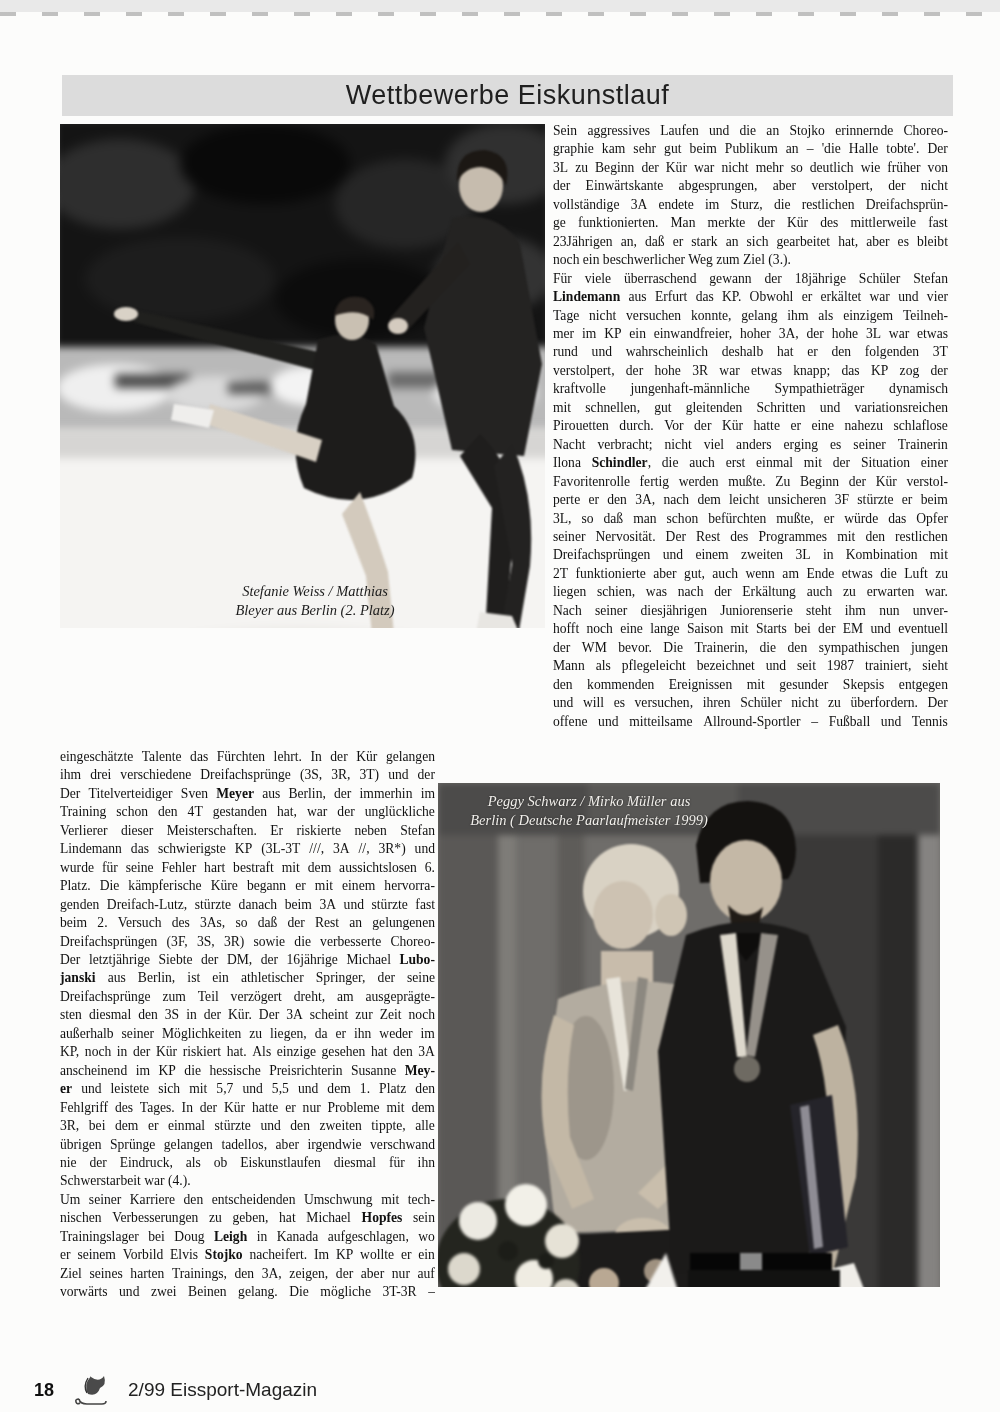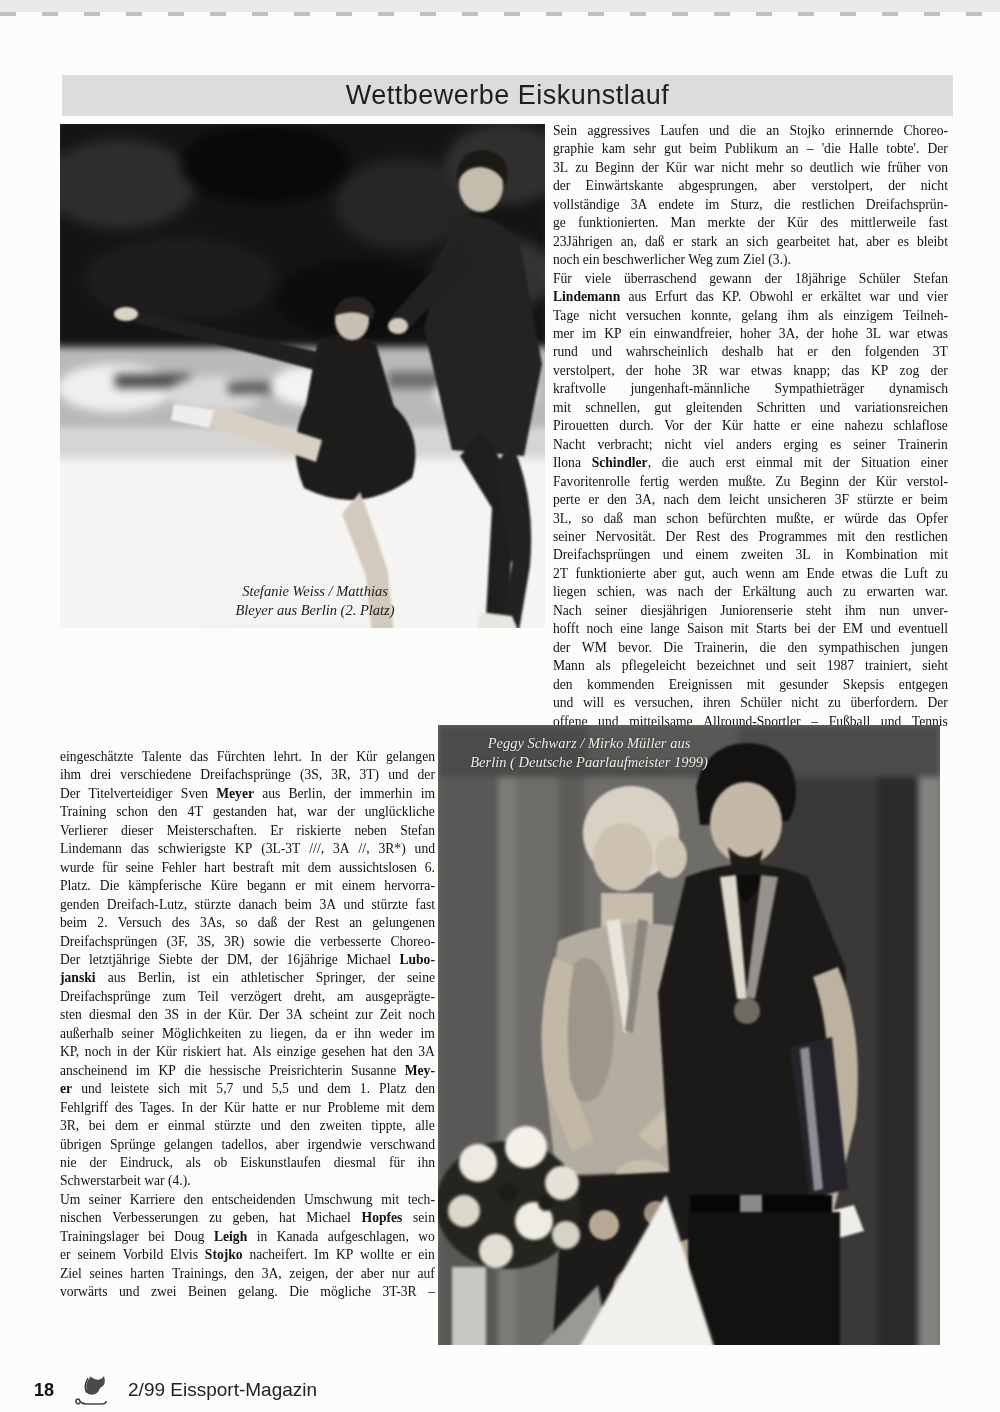--- a/index.html
+++ b/index.html
@@ -16,21 +16,21 @@
   .title-band {
     position:absolute; left:62px; top:63px; width:891px; height:41px;
     background:#dcdcdc;
     display:flex; align-items:center; justify-content:center;
     font-family:"Liberation Sans", sans-serif;
     font-size:27px; color:#1f1f1f; letter-spacing:.5px;
   }
   .photo { position:absolute; overflow:hidden; background:#888; }
   .photo svg { display:block; }
   .photo1 { left:60px; top:112px; width:485px; height:504px; }
-  .photo2 { left:438px; top:713px; width:502px; height:620px; }
+  .photo2 { left:438px; top:771px; width:502px; height:504px; }
   .caption1 {
     position:absolute; left:105px; bottom:8px; width:300px;
     text-align:center; font-style:italic; font-size:14.5px; line-height:19px;
     color:#1c1c1c;
   }
   .caption2 {
     position:absolute; left:6px; top:9px; width:290px;
     text-align:center; font-style:italic; font-size:14.5px; line-height:19px;
     color:#f2f0ec; text-shadow:0 0 2px rgba(0,0,0,.6);
   }

